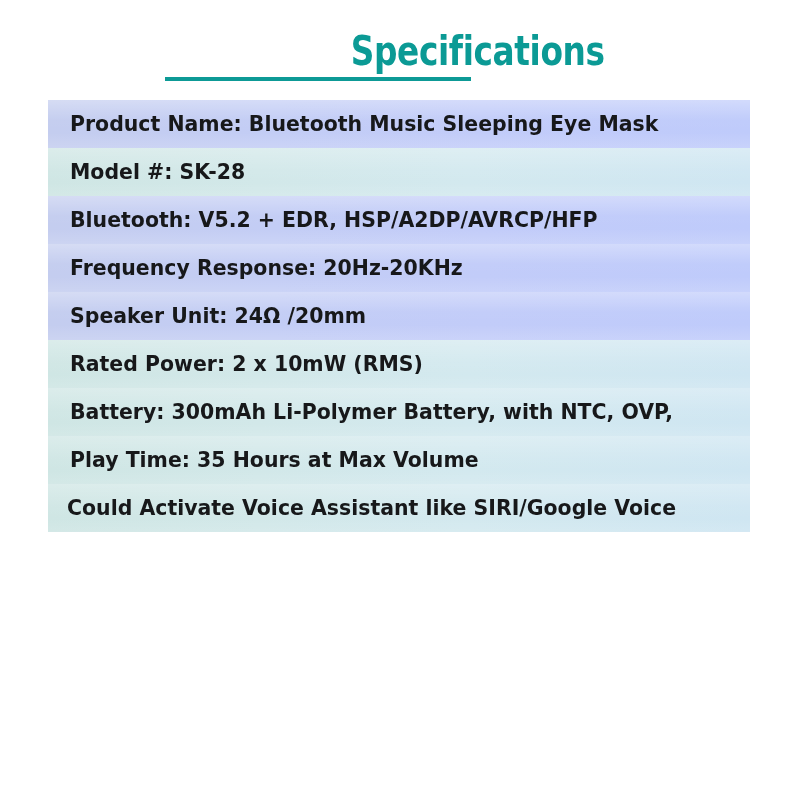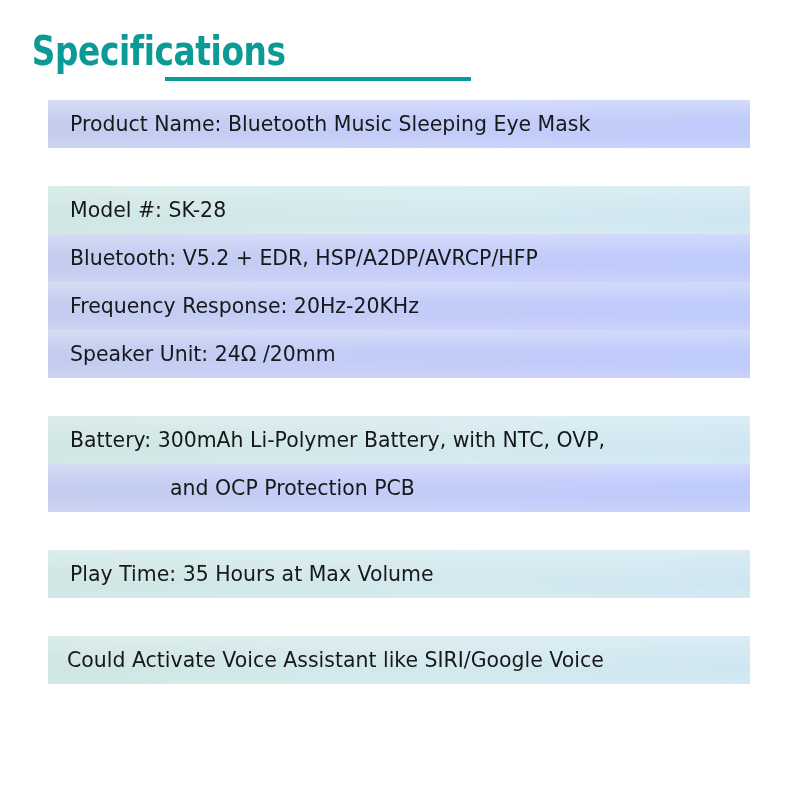--- a/index.html
+++ b/index.html
@@ -20,21 +20,21 @@
     height: 800px;
     background: #ffffff;
   }
 
   
   .title-block {
     position: absolute;
     left: 0;
     top: 28px;
     width: 636px;
-    text-align: left;
+    text-align: right;
   }
   .title-text {
     display: inline-block;
     font-family: "DejaVu Sans", sans-serif;
     font-weight: 700;
     font-size: 41px;
     line-height: 46px;
     letter-spacing: -0.5px;
     color: #0b9a95;
     transform: scaleX(0.80);
@@ -47,20 +47,21 @@
     margin: 3px auto 0 auto;
     background: #0d9a96;
   }
 
   
   .spec-table {
     position: absolute;
     left: 48px;
     top: 100px;
     width: 702px;
+    font-weight: bold;
   }
   .band {
     position: relative;
     height: 48px;
     width: 100%;
     overflow: hidden;
   }
   .band-blue {
     background:
       linear-gradient(to bottom,
@@ -71,21 +72,20 @@
       linear-gradient(to right, #c4cdef 0%, #c3cdf5 32%, #c2ccf9 62%, #bfcbfb 100%);
   }
   .band-mint {
     background:
       linear-gradient(to bottom,
         rgba(255,255,255,0.26) 0%,
         rgba(255,255,255,0.06) 45%,
         rgba(255,255,255,0.00) 72%,
         rgba(255,255,255,0.10) 100%),
       linear-gradient(to right, #cfe6e4 0%, #d2e8e9 30%, #d3e9ef 60%, #cfe6f2 100%);
-    margin-top: 38px;
   }
 
   .row-text {
     position: absolute;
     left: 22px;
     top: 0;
     height: 48px;
     display: flex;
     align-items: center;
     font-family: "DejaVu Sans", sans-serif;
@@ -123,24 +123,24 @@
       <div class="band band-blue">
         <div class="row-text">Bluetooth: V5.2 + EDR, HSP/A2DP/AVRCP/HFP</div>
       </div>
       <div class="band band-blue">
         <div class="row-text">Frequency Response: 20Hz-20KHz</div>
       </div>
       <div class="band band-blue">
         <div class="row-text">Speaker Unit: 24Ω /20mm</div>
       </div>
       <div class="band band-mint">
+        <div class="row-text">Rated Power: 2 x 10mW (RMS)</div>
+      </div>
+      <div class="band band-mint">
         <div class="row-text">Battery: 300mAh Li-Polymer Battery, with NTC, OVP,</div>
-      </div>
-      <div class="band band-blue">
-        <div class="row-text indented">and OCP Protection PCB</div>
       </div>
       <div class="band band-mint">
         <div class="row-text">Play Time: 35 Hours at Max Volume</div>
       </div>
       <div class="band band-mint">
         <div class="row-text flush">Could Activate Voice Assistant like SIRI/Google Voice</div>
       </div>
     </div>
 
 </div>

